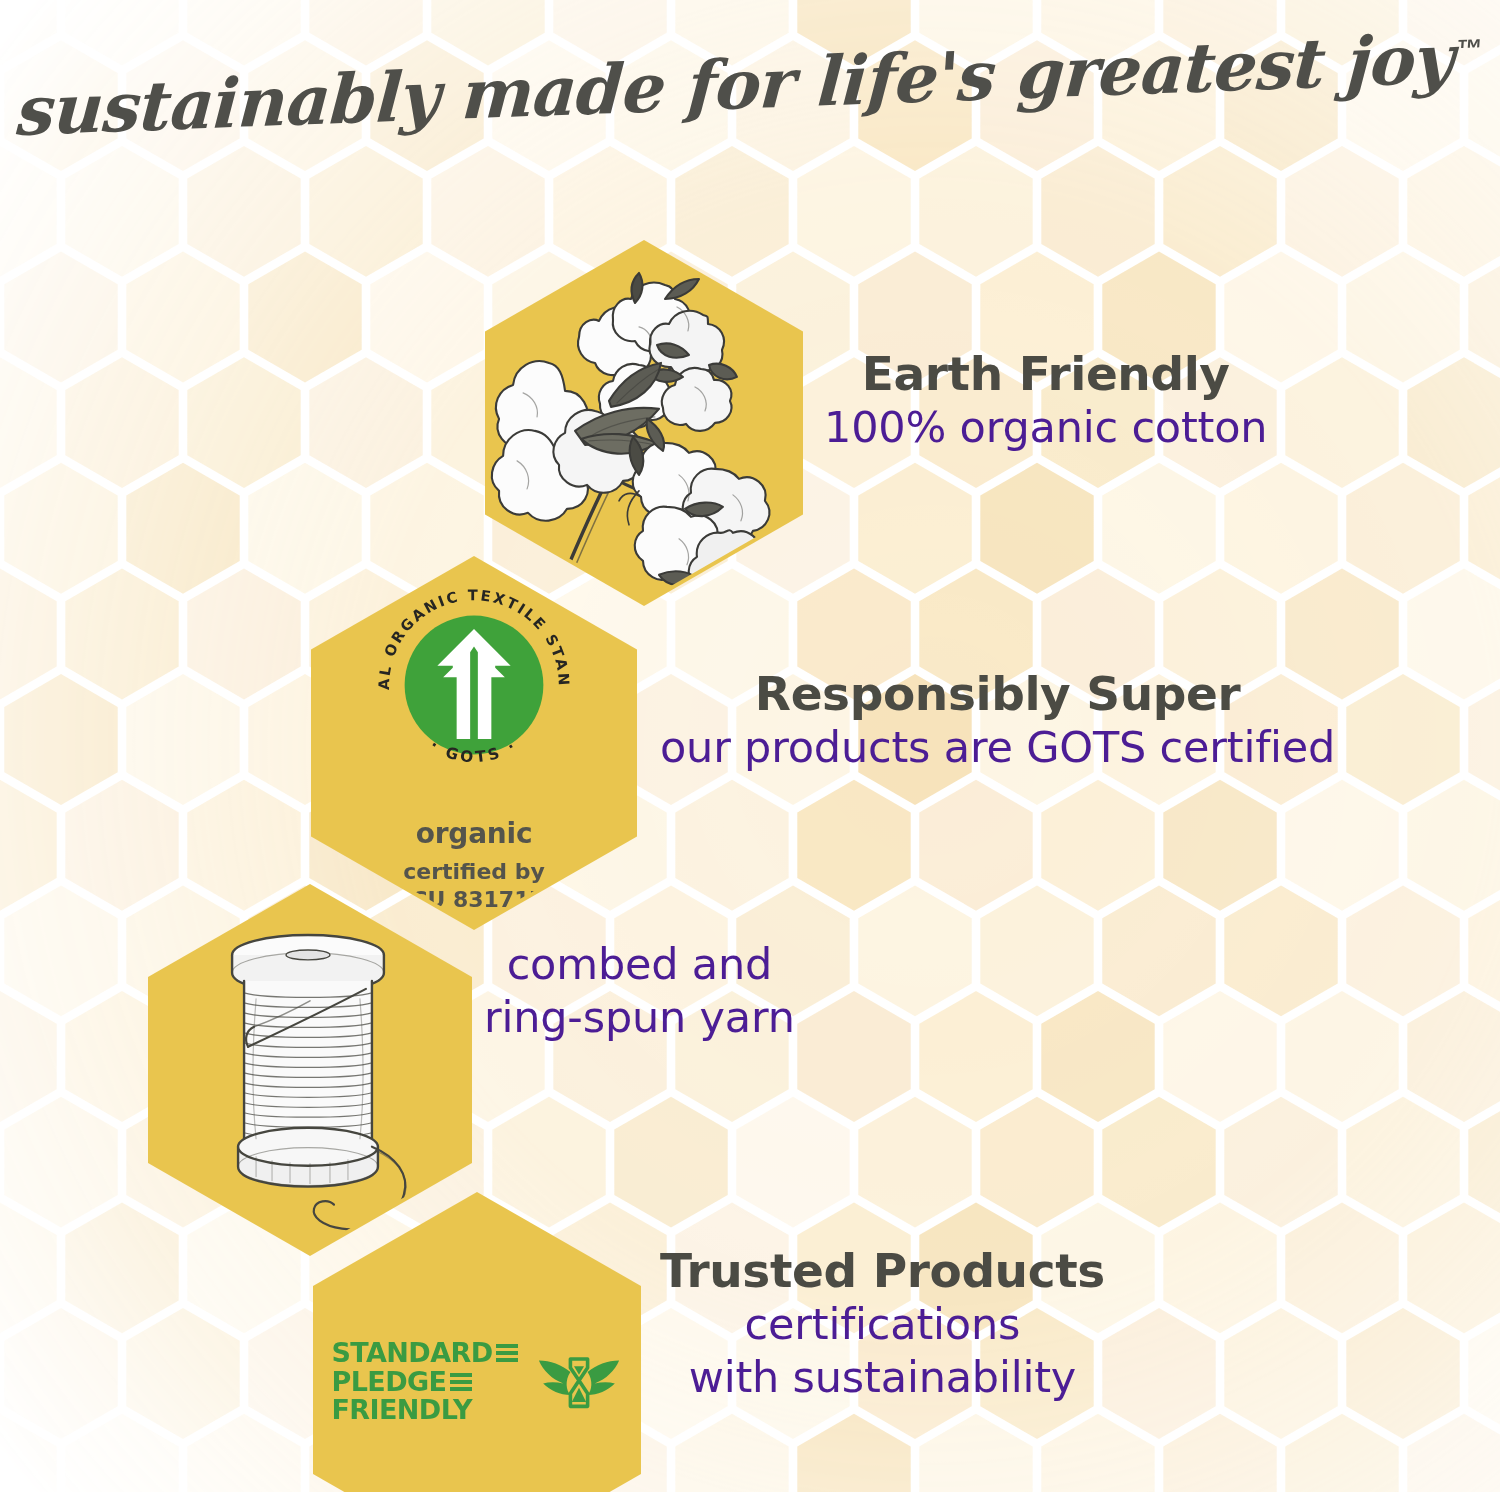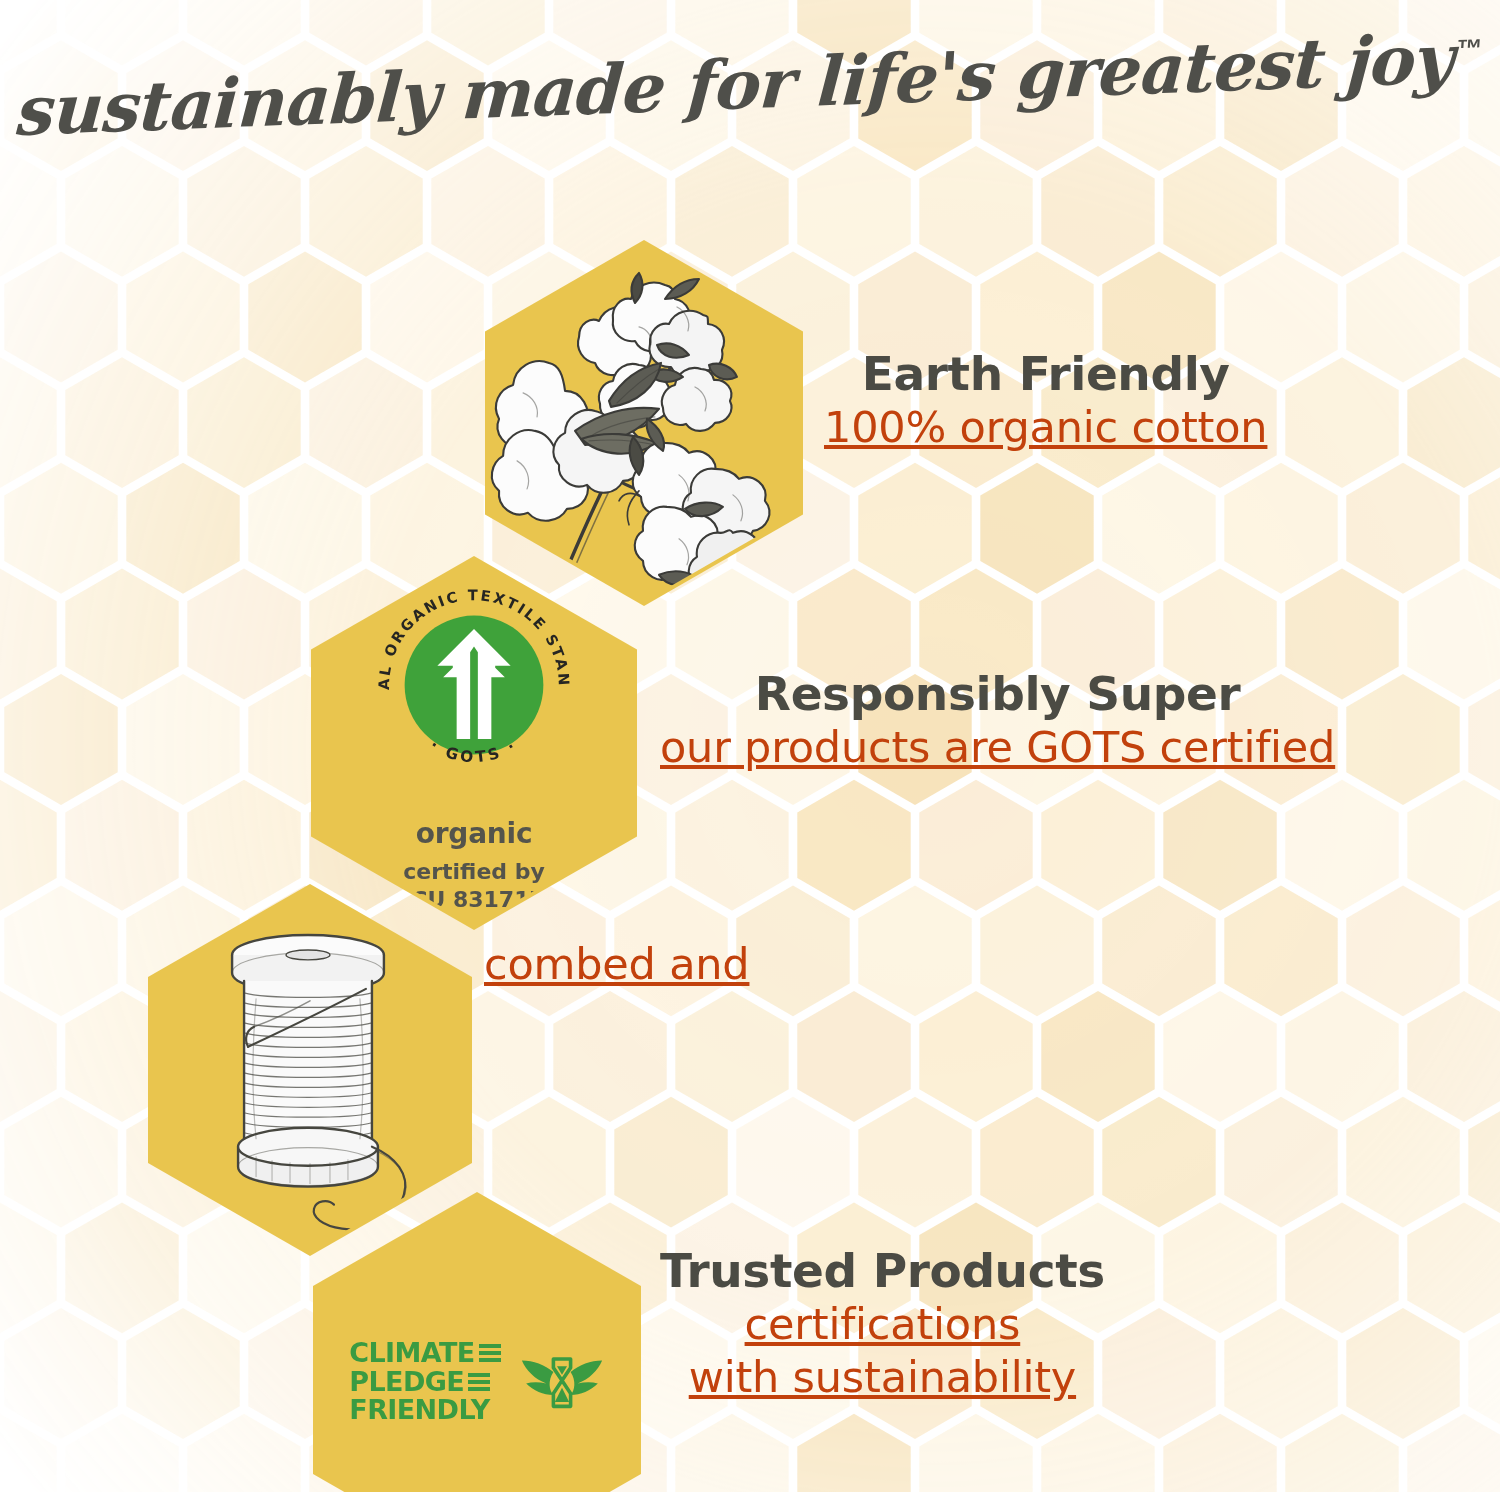--- a/index.html
+++ b/index.html
@@ -101,25 +101,24 @@
     font-size:47px;
     color:#4b4b44;
     letter-spacing:-0.4px;
     line-height:1.12;
     white-space:nowrap;
   }
   .feature-line{
     font-family:"DejaVu Sans", sans-serif;
     font-weight:400;
     font-size:43px;
-    color:#c2410c;
+    color:#4c1d95;
     letter-spacing:-0.2px;
     line-height:1.24;
     white-space:nowrap;
-    text-decoration:underline;
   }
 
   #text1{ left:824px; top:348px; }
   #text2{ left:660px; top:668px; }
   #text3{ left:484px; top:938px; }
   #text4{ left:660px; top:1245px; }
 
   
   .gots-wrap{
     display:flex; flex-direction:column; align-items:center;
@@ -561,29 +560,30 @@
       <path d="M224 262 C246 272 258 288 253 306" stroke-width="1.2" opacity=".5"></path>
 
       <path d="M104 110 C100 160 100 210 104 250" stroke-width="1.2" opacity=".35"></path>
       <path d="M208 110 C212 160 212 210 208 250" stroke-width="1.2" opacity=".35"></path>
     </g>
   </svg>
 </div>
 
 <div class="feature-text" id="text3">
   <div class="feature-line">combed and</div>
+  <div class="feature-line">ring-spun yarn</div>
 </div>
 
 <div class="hex-border" id="hex4-border"></div>
 <div class="hex-inner-fill" id="hex4-fill"></div>
 <div class="hex" id="hex4">
   <div class="cpf-wrap">
     <div class="cpf-words">
       <div class="cpf-row">
-        <span>CLIMATE</span>
+        <span>STANDARD</span>
         <span class="cpf-bars">
             <i></i>
             <i></i>
             <i></i>
           </span>
       </div>
       <div class="cpf-row">
         <span>PLEDGE</span>
         <span class="cpf-bars">
             <i></i>

